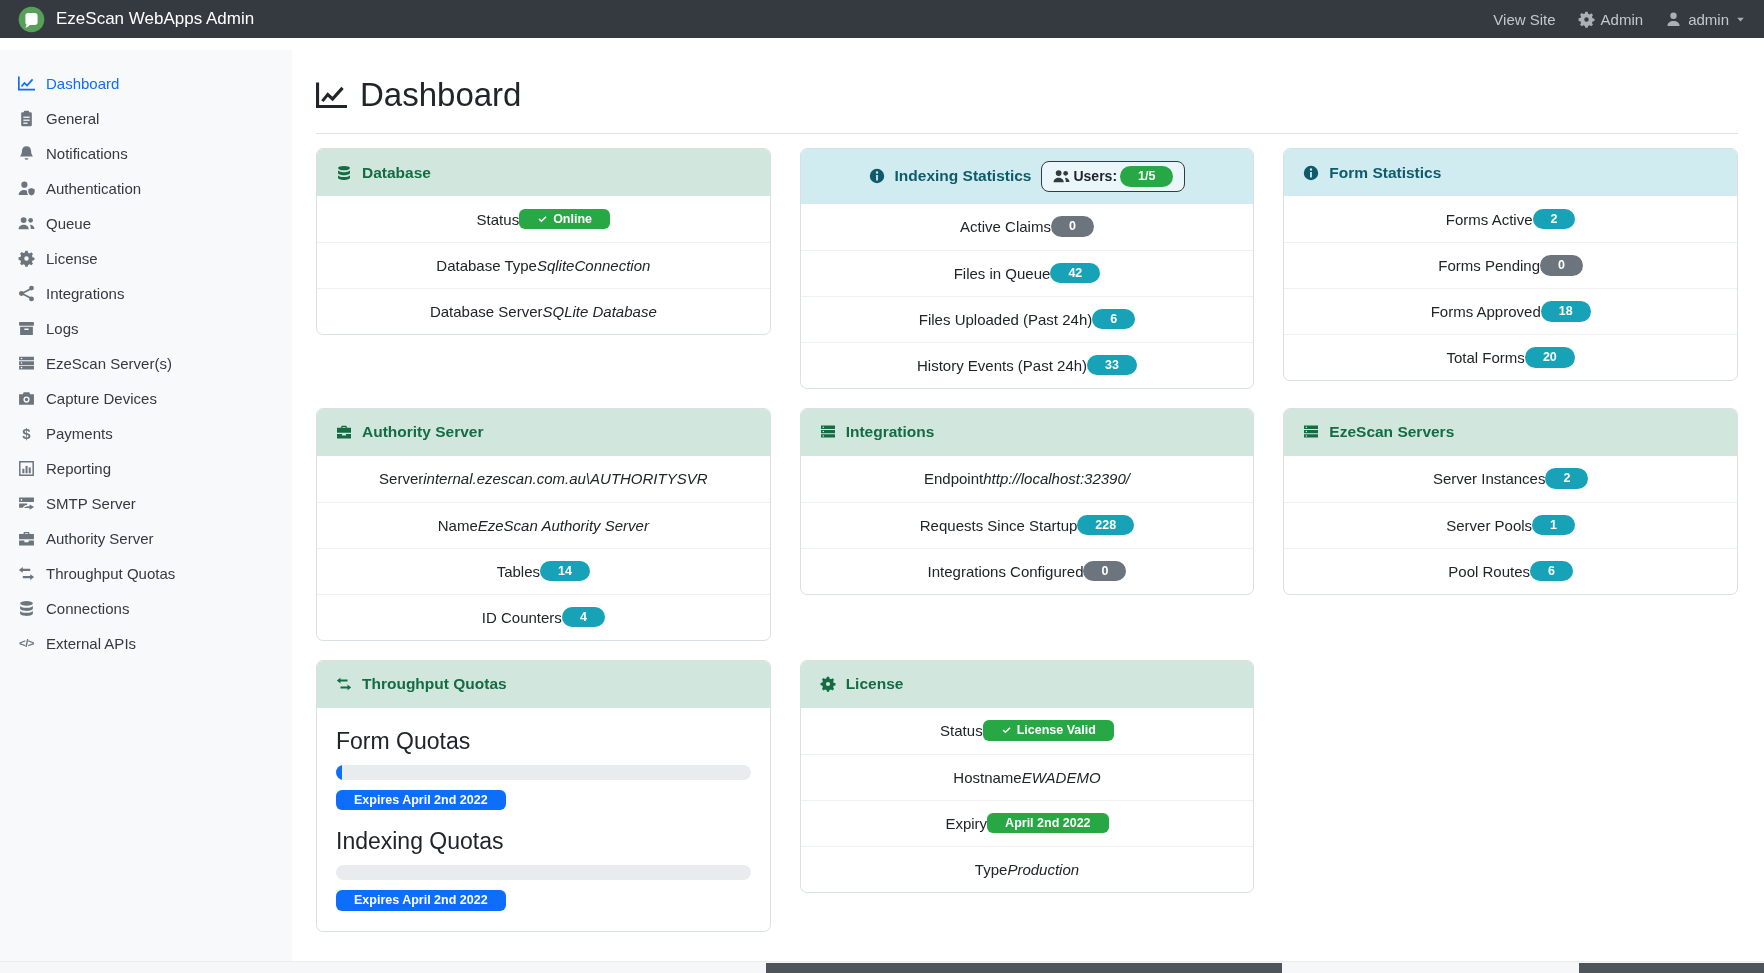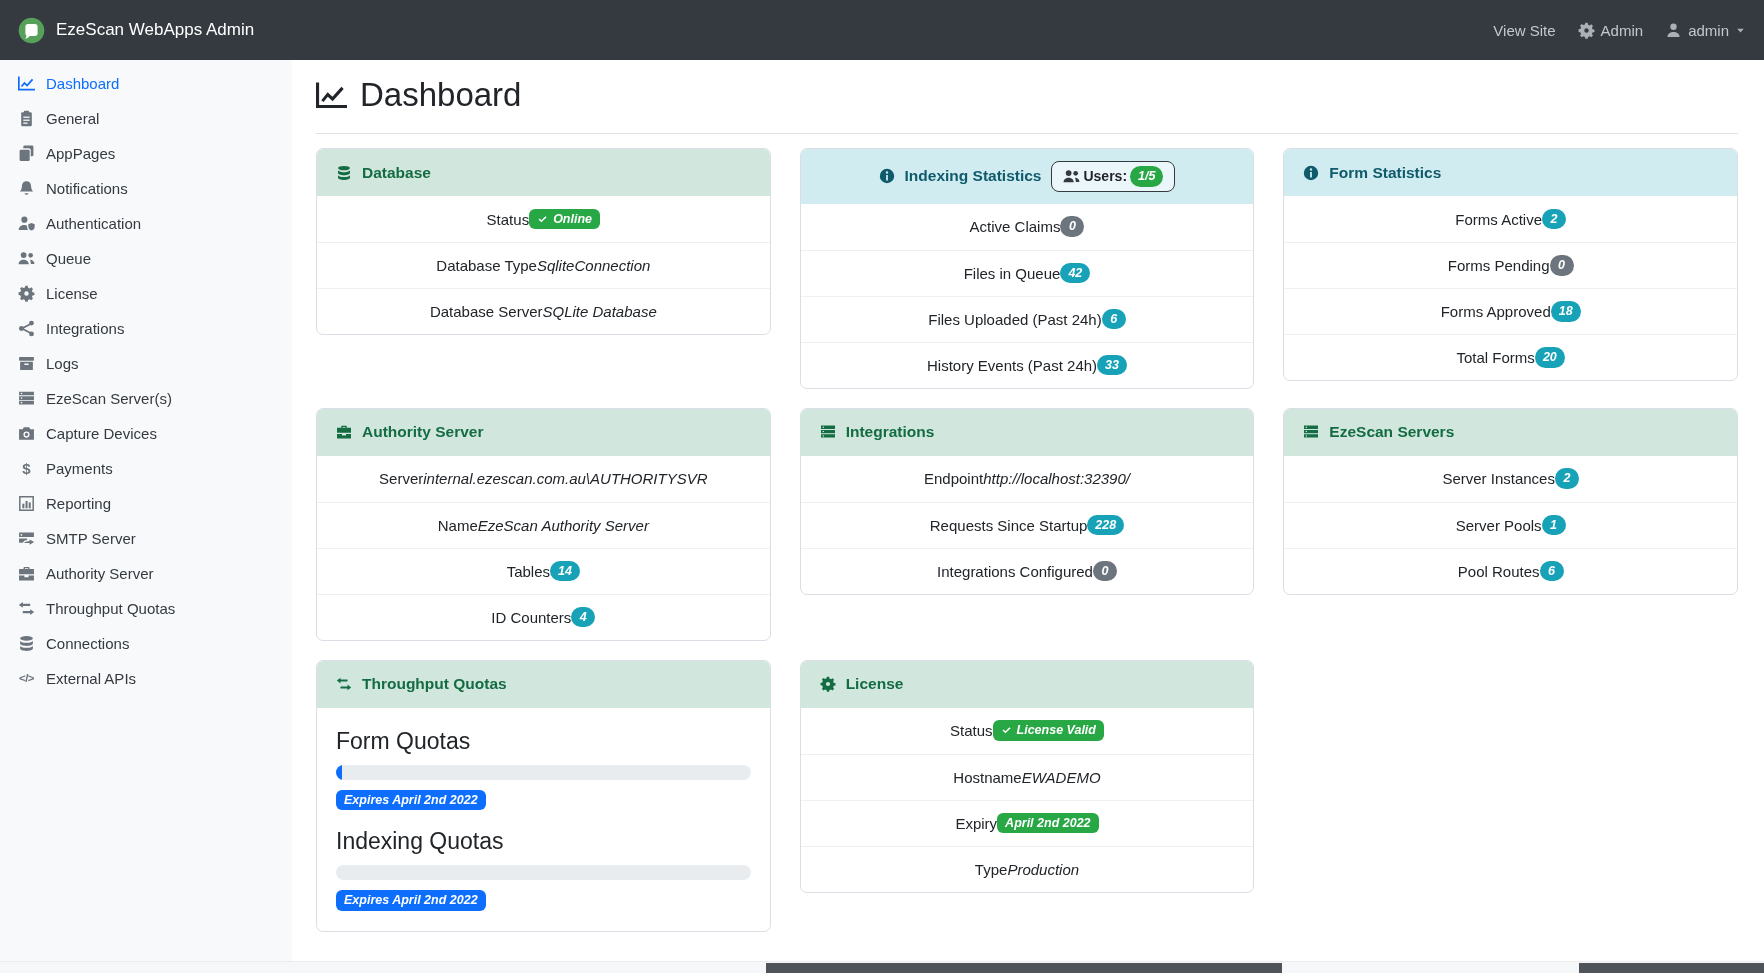--- a/index.html
+++ b/index.html
@@ -1,20 +1,20 @@
 <!DOCTYPE html>
 <html><head>
 <meta charset="utf-8">
 <style>
   * { margin:0; padding:0; box-sizing:border-box; }
   html,body { width:1764px; height:973px; overflow:hidden; }
   body { font-family:"Liberation Sans", sans-serif; background:#fff; color:#212529; position:relative; }
 
   
-  .navbar { position:absolute; top:0; left:0; right:0; height:60px; background:#343a40;
+  .navbar { position:absolute; top:0; left:0; right:0; height:38px; background:#343a40;
             display:flex; align-items:center; justify-content:space-between; padding:0 18px; z-index:5; }
   .brand { display:flex; align-items:center; gap:11px; color:#fff; font-size:17px; }
   .brand .ic { width:27px; height:27px; }
   .nav-right { display:flex; align-items:center; gap:22px; }
   .nav-link { display:flex; align-items:center; gap:6px; color:#c3c8cd; font-size:15px; cursor:pointer; text-decoration:none; }
   .nav-link .ic { color:#aab0b6; }
 
   
   .sidebar { position:absolute; top:50px; left:0; bottom:0; width:292px; background:#f8f9fa; padding-top:16px; }
   .side-item { display:flex; align-items:center; gap:11px; padding:9px 18px; font-size:15px; color:#343a40; cursor:pointer; }
@@ -40,22 +40,22 @@
   .card-head.success { background:#d1e7dd; color:#146c43; }
   .card-head.info    { background:#d1ecf1; color:#0f5b6b; }
   .head-spread { justify-content:center; }
   .head-left { display:flex; align-items:center; gap:10px; }
 
   .row { display:flex; align-items:center; justify-content:center; padding:12px 19px; min-height:46px; font-size:15px; }
   .row + .row { border-top:1px solid #eef1f3; }
   .lbl { color:#212529; }
   .val { font-style:italic; color:#212529; }
 
-  .badge { color:#fff; font-weight:700; font-size:12.5px; line-height:1; padding:4px 8px; border-radius:6px;
-           display:inline-flex; align-items:center; gap:5px;font-style:italic; }
+  .badge { color:#fff; font-weight:700; font-size:12.5px; line-height:1; padding:4px 18px; border-radius:6px;
+           display:inline-flex; align-items:center; gap:5px; }
   .badge .ic { width:11px; height:11px; color:#fff; }
   .pill { border-radius:50rem; min-width:24px; justify-content:center; }
   .bg-teal  { background:#17a2b8; }
   .bg-gray  { background:#6c757d; }
   .bg-green { background:#28a745; }
   .bg-blue  { background:#0d6efd; }
 
   .users-btn { display:inline-flex; align-items:center; gap:3px; border:1.5px solid #343a40; border-radius:8px;
                padding:4px 11px; background:rgba(255,255,255,.55); color:#212529; font-weight:700; font-size:14px; cursor:pointer; }
   .users-btn .ic { width:17px; height:17px; color:#343a40; }
@@ -137,29 +137,20 @@
           <rect x="5" y="6.2" width="6" height="1.2" fill="#f8f9fa"></rect>
           <rect x="5" y="9" width="6" height="1.2" fill="#f8f9fa"></rect>
           <rect x="5" y="11.8" width="4" height="1.2" fill="#f8f9fa"></rect>
         </svg>
       </span>
     <span>General</span>
   </div>
   <div class="side-item">
     <span class="ic">
         <svg viewBox="0 0 16 16">
-          <rect x="1.5" y="4.5" width="9.5" height="10.5" rx="1.2"></rect>
-          <path d="M5 3V1.7A1.2 1.2 0 0 1 6.2.5h7.1a1.2 1.2 0 0 1 1.2 1.2v7.6a1.2 1.2 0 0 1-1.2 1.2H12V4.8A1.8 1.8 0 0 0 10.2 3z"></path>
-        </svg>
-      </span>
-    <span>AppPages</span>
-  </div>
-  <div class="side-item">
-    <span class="ic">
-        <svg viewBox="0 0 16 16">
           <path d="M8 1.1c-2.6 0-4.3 1.9-4.3 4.6 0 2.8-1.2 4.4-1.9 5.1h12.4c-.7-.7-1.9-2.3-1.9-5.1 0-2.7-1.7-4.6-4.3-4.6z"></path>
           <path d="M6.1 12.4a1.95 1.95 0 0 0 3.8 0z"></path>
         </svg>
       </span>
     <span>Notifications</span>
   </div>
   <div class="side-item">
     <span class="ic">
         <svg viewBox="0 0 16 16">
           <circle cx="6" cy="4.4" r="2.9"></circle>

